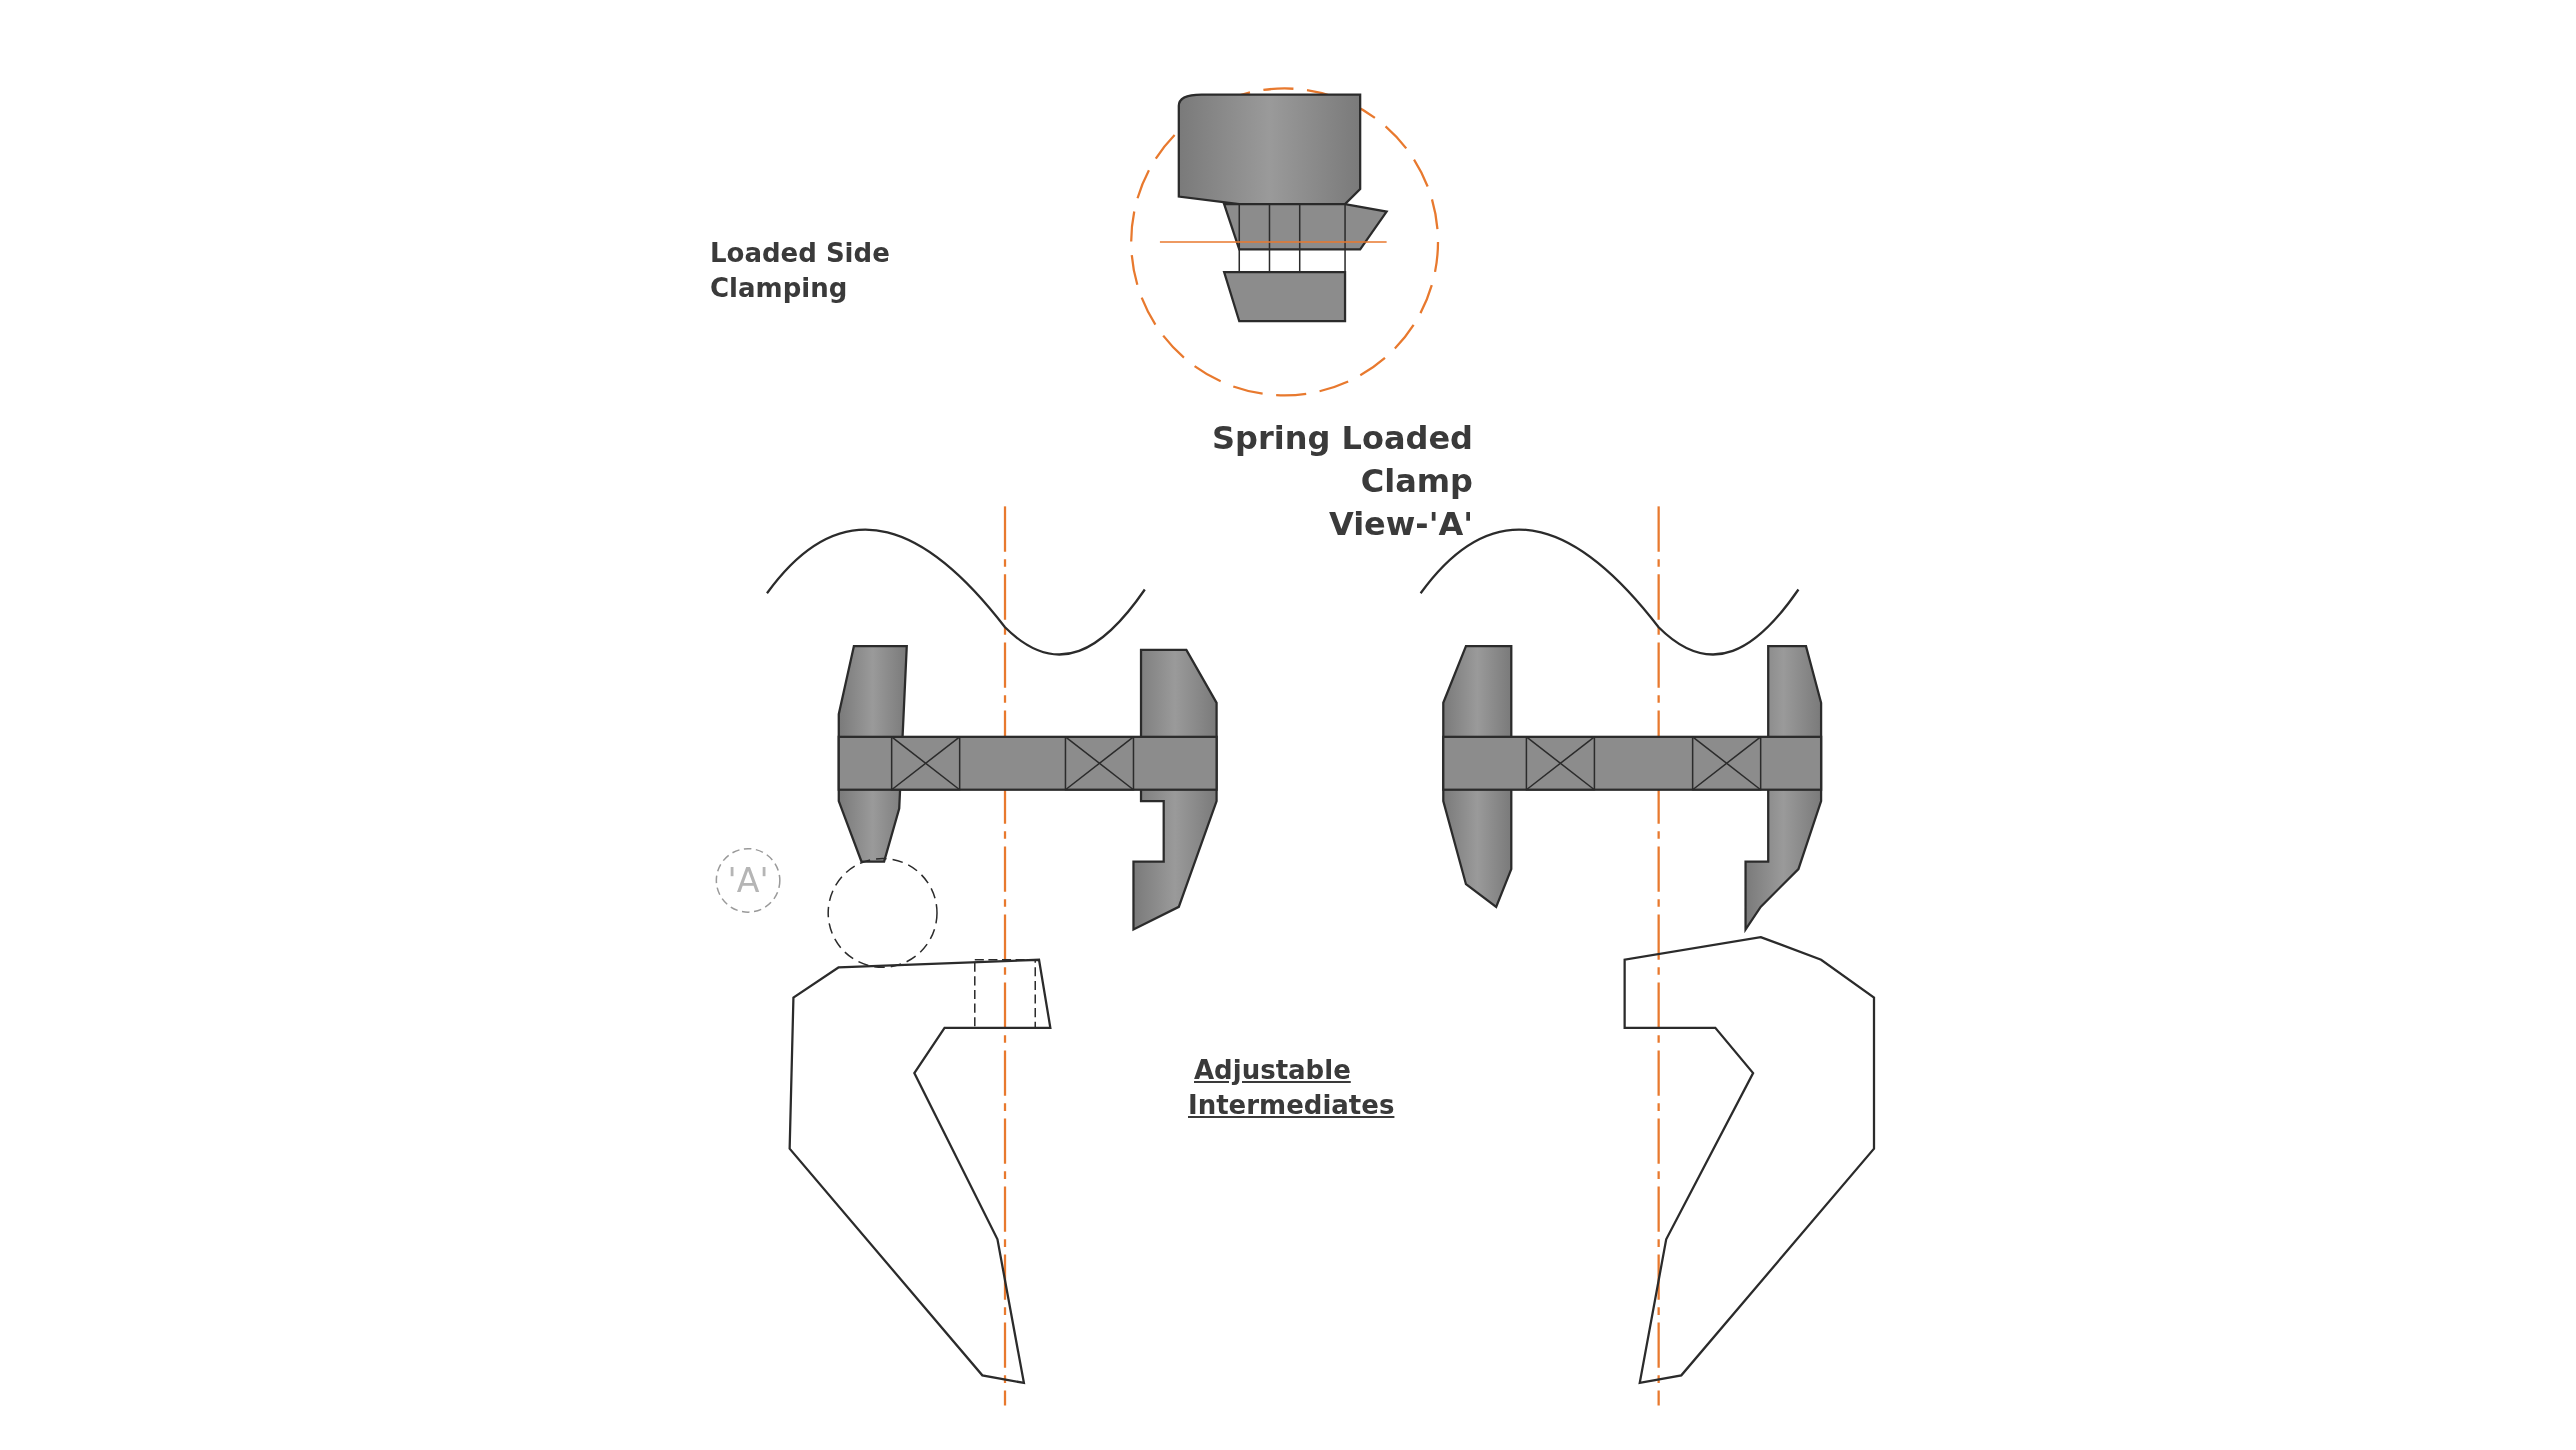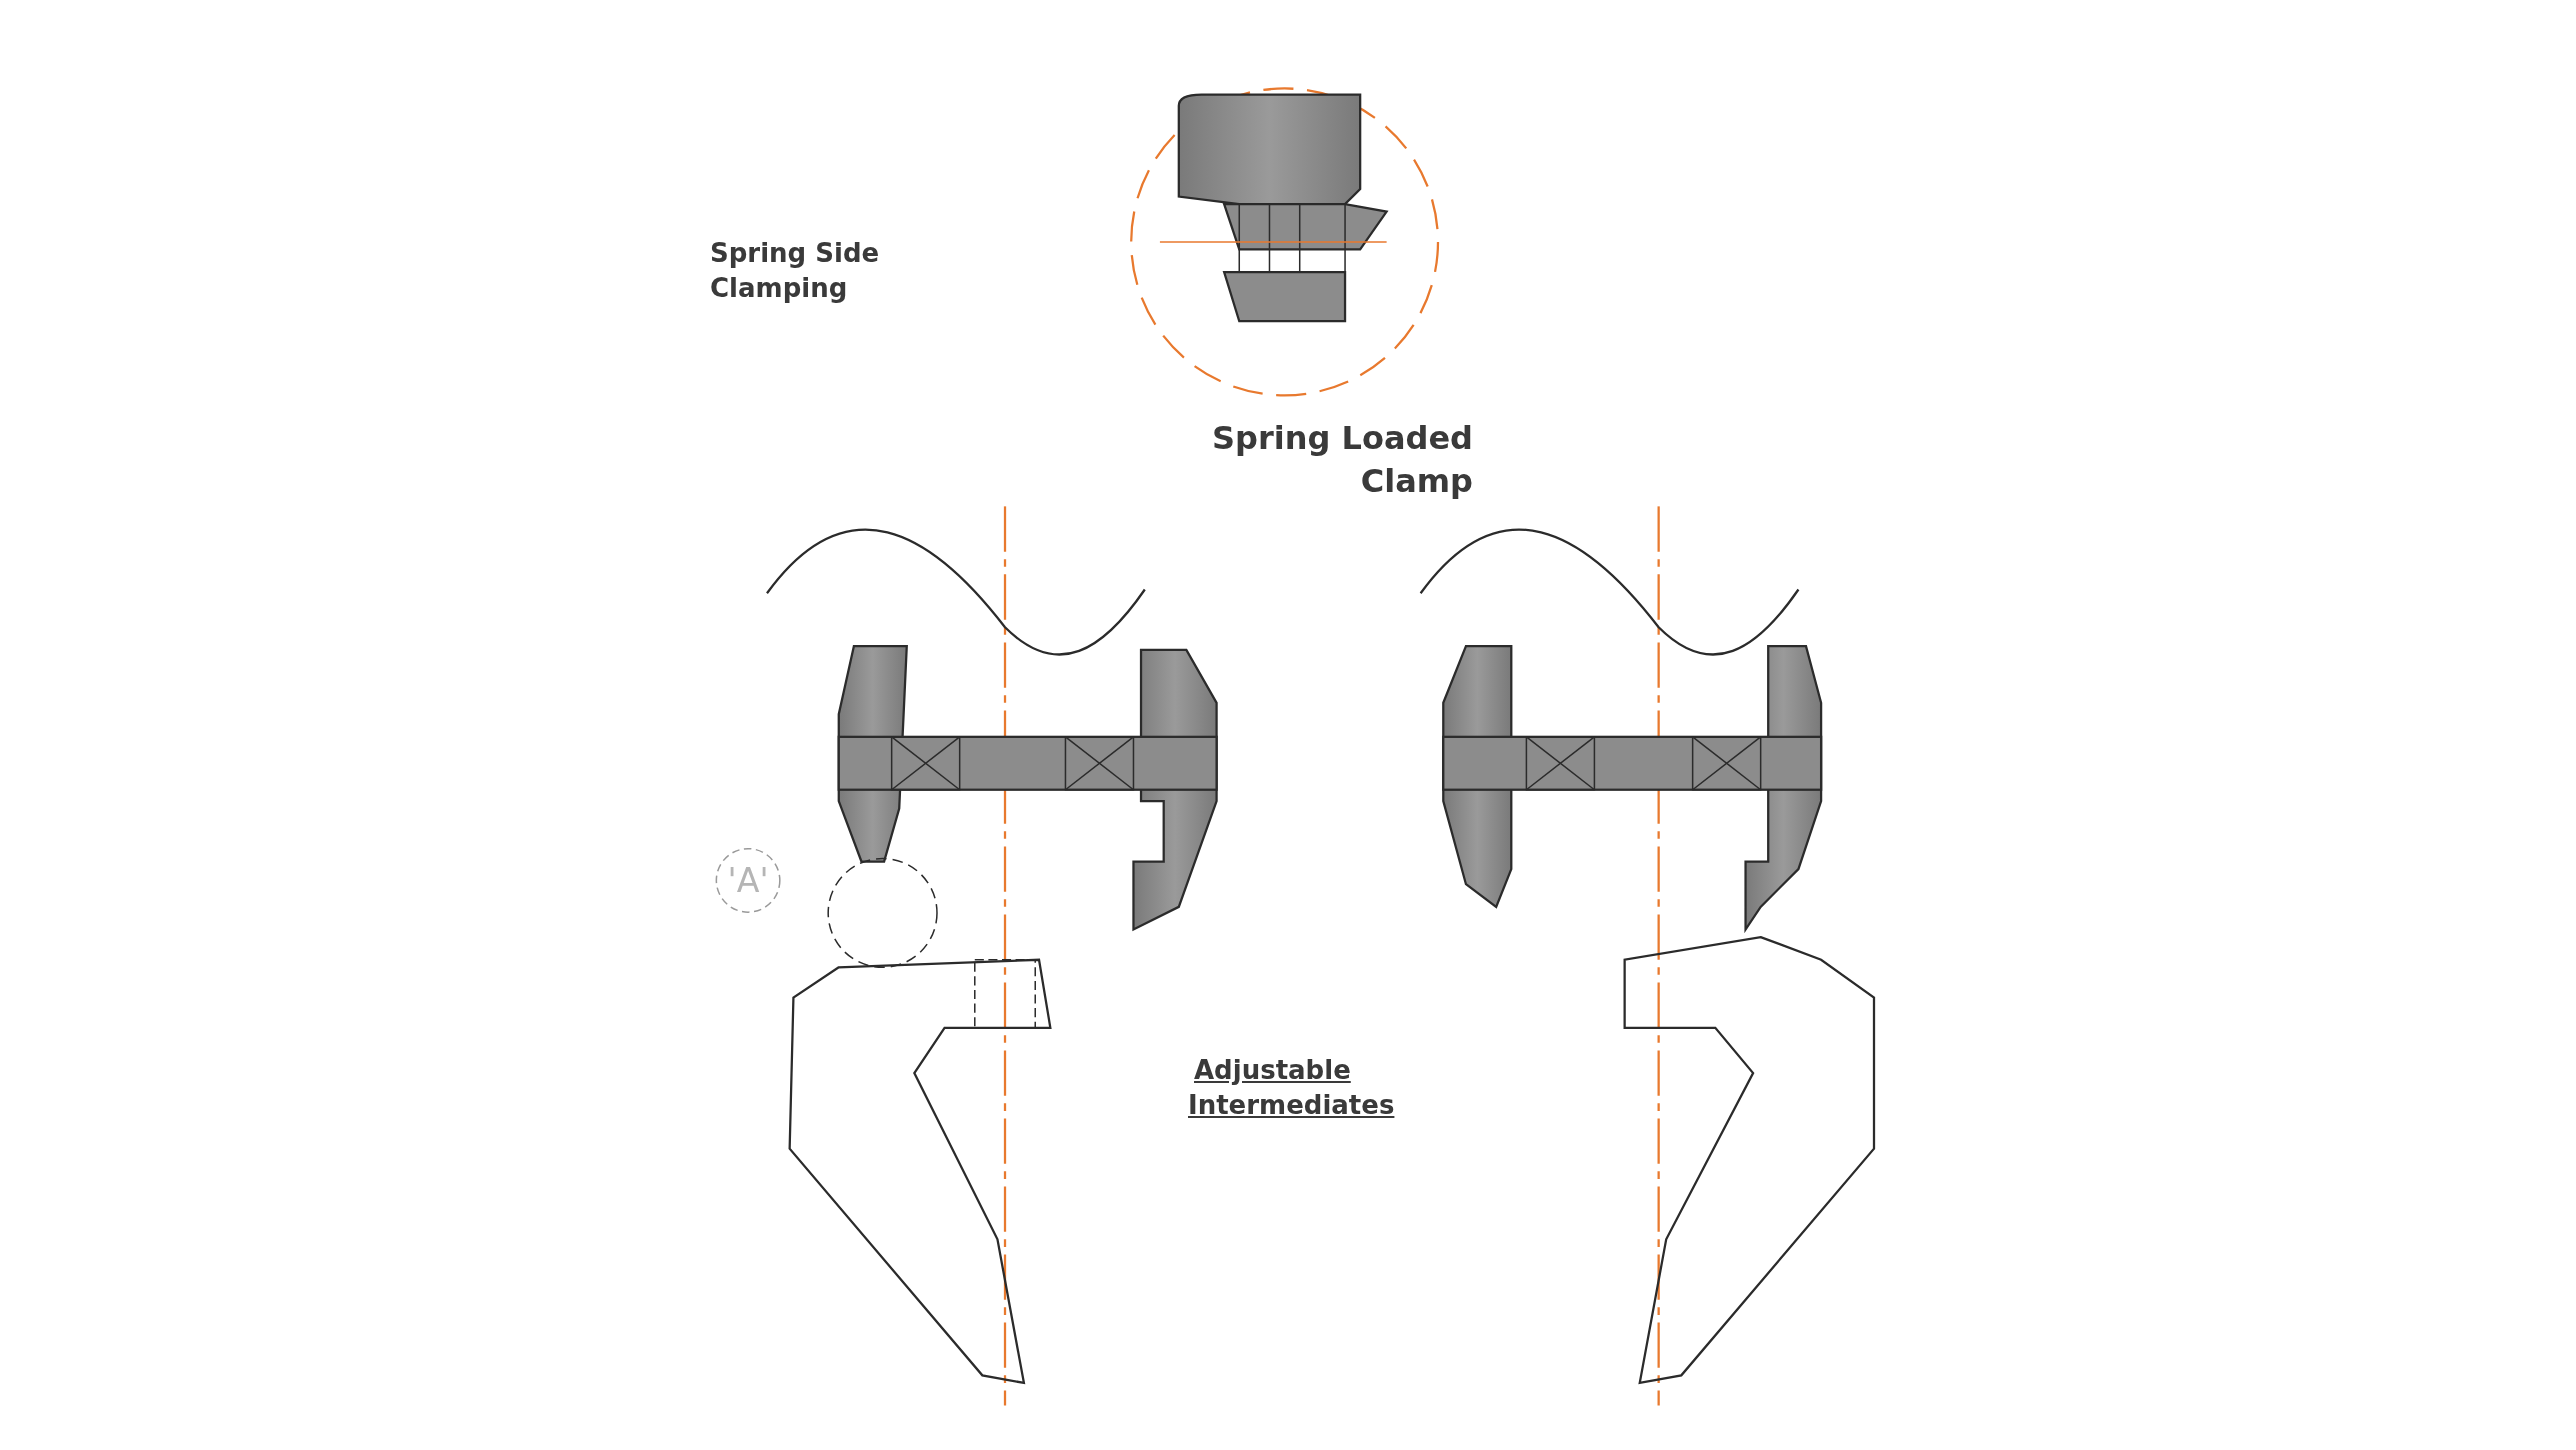--- a/index.html
+++ b/index.html
@@ -8,26 +8,27 @@
   .label { position: absolute; color: #3a3a3a; font-weight: bold; line-height: 1.35; }
   .lbl-double { left: 710px; top: 236px; font-size: 26px; }
   .lbl-spring { left: 1103px; top: 417px; font-size: 32px; text-align: right; width: 370px; }
   .lbl-adjust { left: 1194px; top: 1053px; font-size: 26px; text-decoration: underline; }
   svg.drawing { position: absolute; left: 0; top: 0; }
 </style>
 </head>
 <body>
 
 <div class="label lbl-double">
-  <div>Spring Side</div>
+  <div>Loaded Side</div>
   <div>Clamping</div>
 </div>
 
 <div class="label lbl-spring">
   <div>Spring Loaded Clamp</div>
+  <div>View-'A'</div>
 </div>
 
 <div class="label lbl-adjust">
   <div>Adjustable</div>
   <div style="margin-left:-6px">Intermediates</div>
 </div>
 
 <svg class="drawing" width="2576" height="1451" viewBox="0 0 3409 1920">
   <defs>
     <linearGradient id="metal" x1="0" x2="1">

